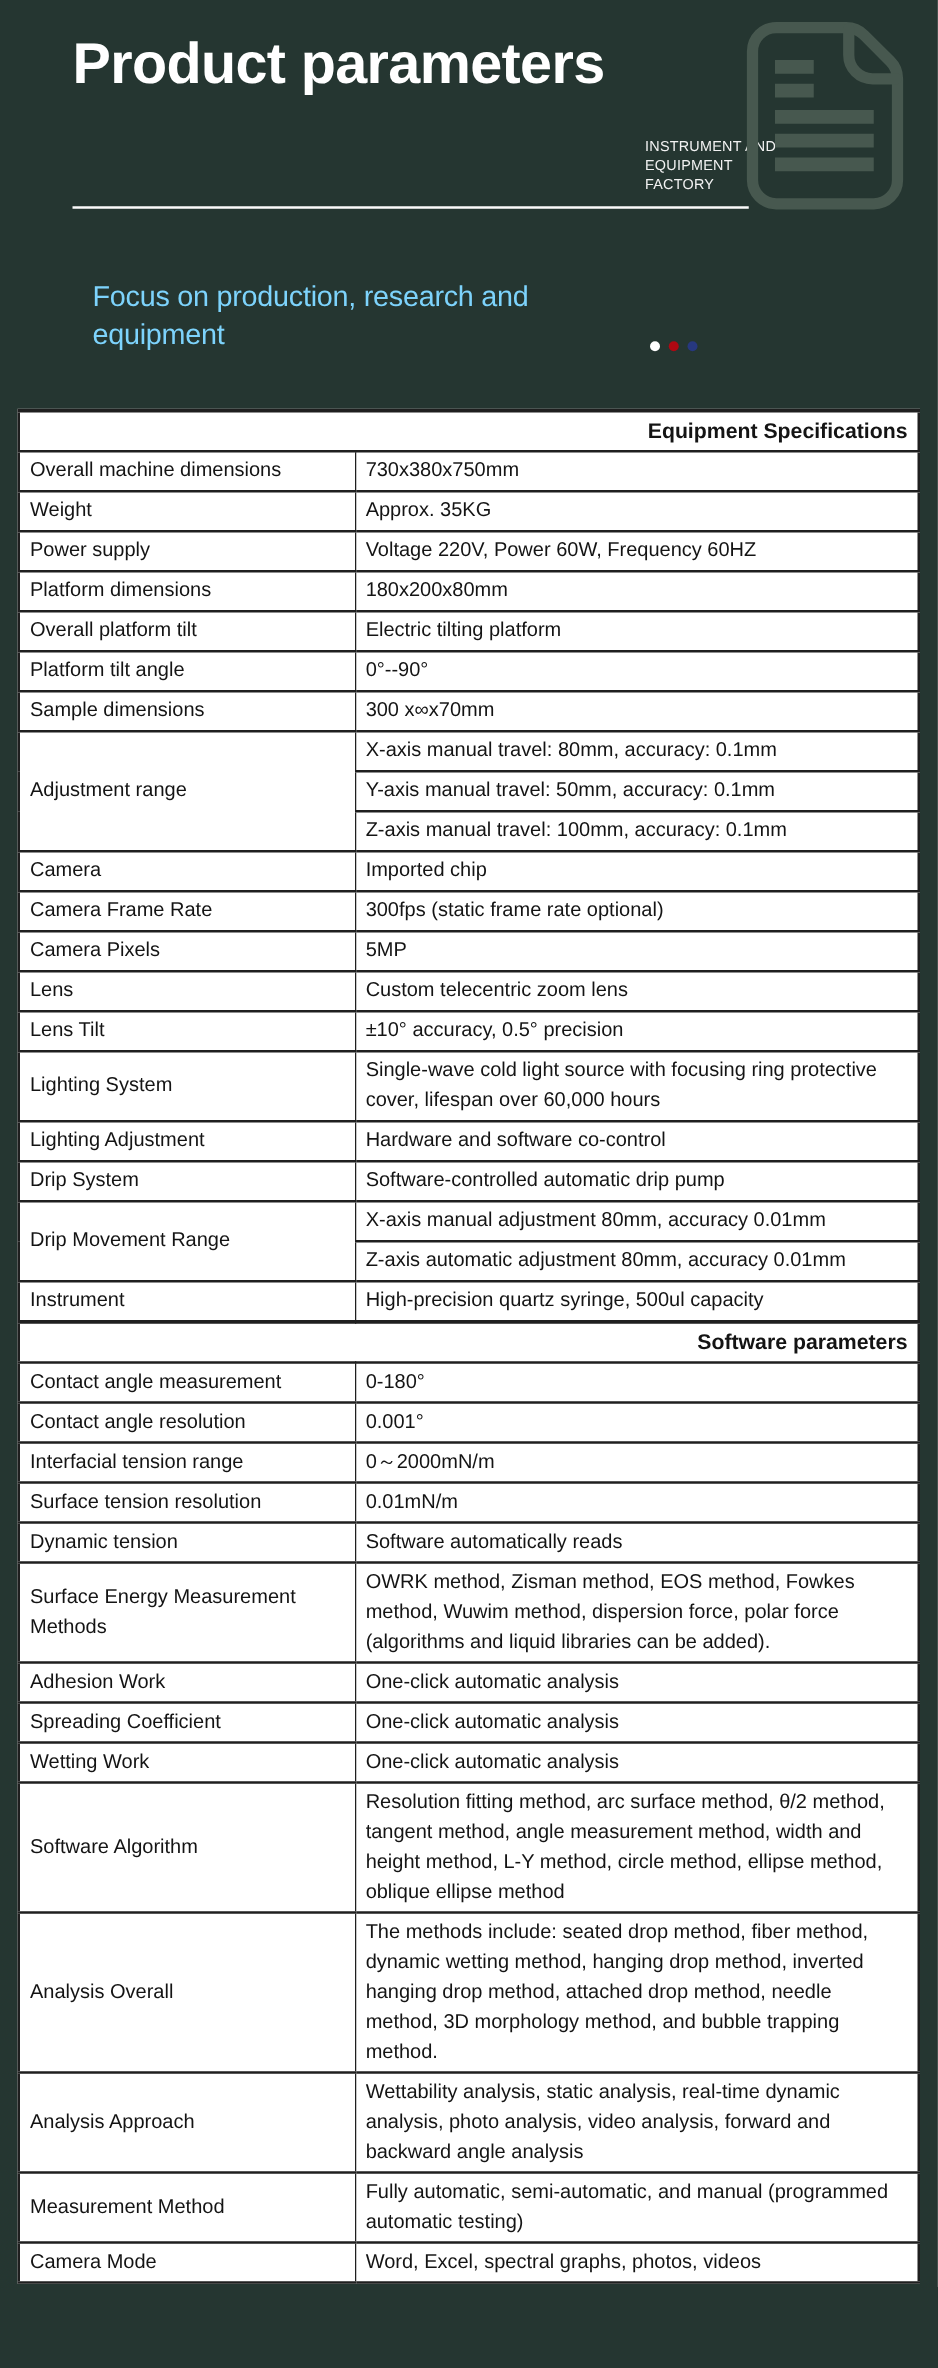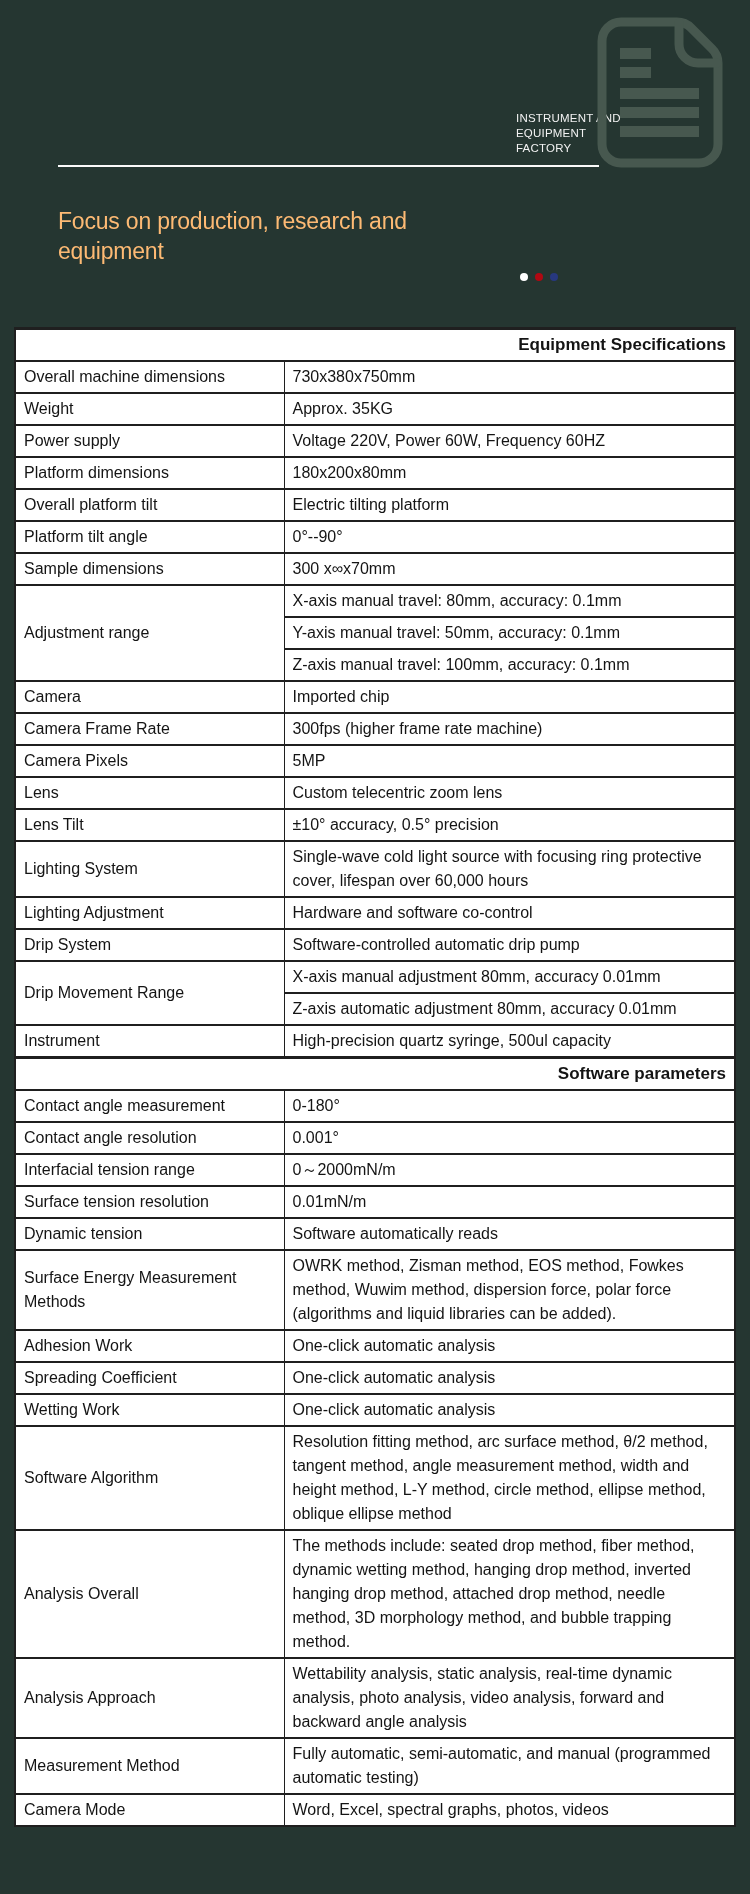--- a/index.html
+++ b/index.html
@@ -18,22 +18,22 @@
     position:absolute; left:516px; top:111px;
     font-size:11.5px; line-height:15px; color:#f2f2f2; letter-spacing:0.2px;
   }
   .factory-line { display:block; }
   .doc-icon { position:absolute; left:593px; top:14px; width:135px; height:158px; }
   .title-divider {
     position:absolute; left:58px; top:165px; width:541px; height:2px;
     background:#fafafa;
   }
   .page-subtitle {
-    position:absolute; left:58px; top:206px; margin:0;
-    font-size:23px; line-height:30px; font-weight:400; color:#fdba74;
+    position:absolute; left:58px; top:206px; margin:16px;
+    font-size:23px; line-height:30px; font-weight:400; color:#7dd3fc;
     letter-spacing:-0.2px;
   }
   .subtitle-line { display:block; }
   .dots { position:absolute; left:520px; top:273px; display:flex; gap:7px; align-items:center; }
   .dot { width:8px; height:8px; border-radius:50%; }
   .spec-table {
     position:absolute; left:14px; top:327px; width:722px;
     border-collapse:collapse; background:#ffffff; table-layout:fixed;
     border:2px solid #1f1f1f;
   }
@@ -44,20 +44,21 @@
     overflow-wrap:break-word;
   }
   td.section-header { text-align:right; font-weight:600; font-size:17px; border-top-width:3px; }
 </style>
 </head>
 <body>
 
 <div class="page">
 
   <h1 class="page-title">
+    <span class="title-line">Product parameters</span>
   </h1>
 
   <div class="factory-label">
     <span class="factory-line">INSTRUMENT AND</span>
     <span class="factory-line">EQUIPMENT</span>
     <span class="factory-line">FACTORY</span>
   </div>
 
   <svg class="doc-icon" viewBox="0 0 135 158" aria-hidden="true">
     <g stroke="#47584f" stroke-width="9" fill="none" stroke-linejoin="round" stroke-linecap="round">
@@ -132,21 +133,21 @@
         </tr>
         <tr>
           <td>Z-axis manual travel: 100mm, accuracy: 0.1mm</td>
         </tr>
         <tr>
           <td rowspan="1">Camera</td>
           <td>Imported chip</td>
         </tr>
         <tr>
           <td rowspan="1">Camera Frame Rate</td>
-          <td>300fps (higher frame rate machine)</td>
+          <td>300fps (static frame rate optional)</td>
         </tr>
         <tr>
           <td rowspan="1">Camera Pixels</td>
           <td>5MP</td>
         </tr>
         <tr>
           <td rowspan="1">Lens</td>
           <td>Custom telecentric zoom lens</td>
         </tr>
         <tr>

